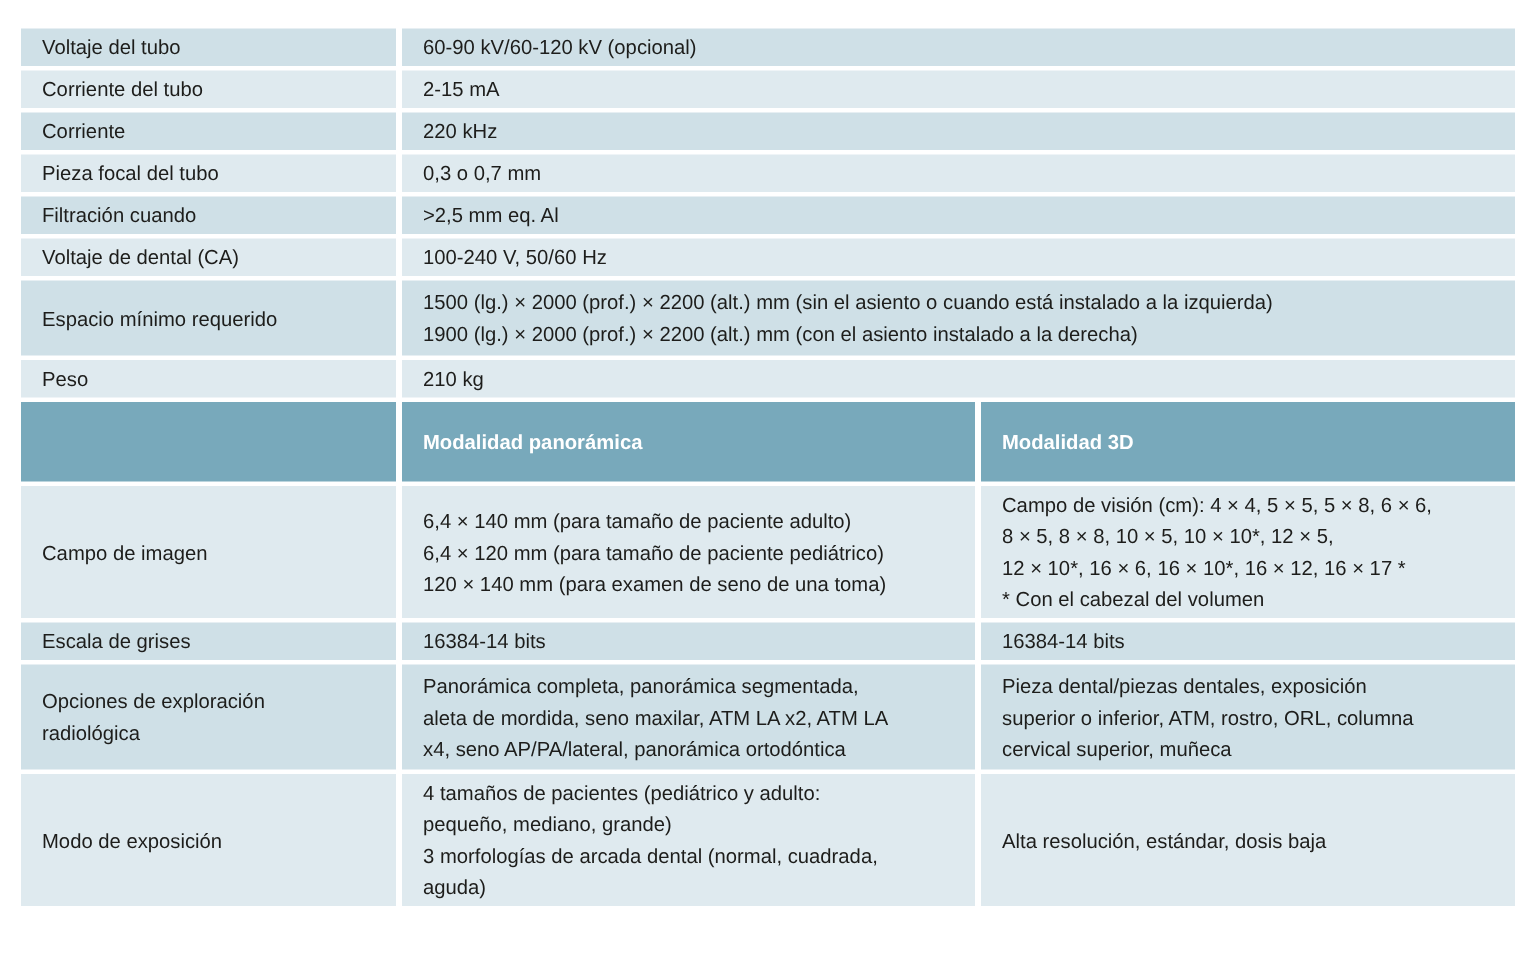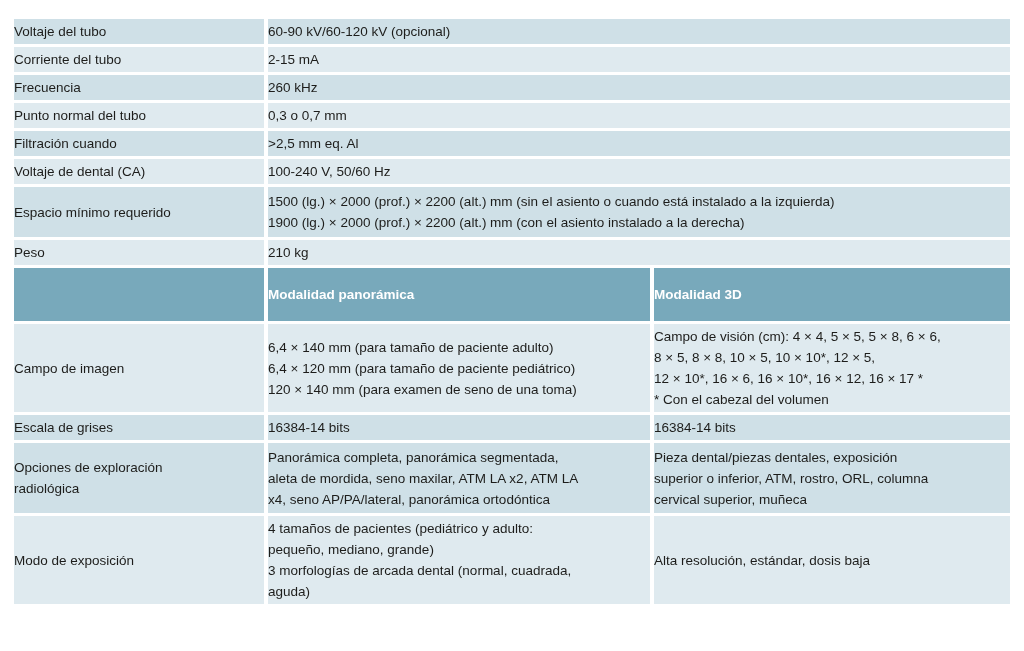--- a/index.html
+++ b/index.html
@@ -28,21 +28,21 @@
     border-collapse: separate;
     border-spacing: 4px 3px;
     table-layout: fixed;
   }
   col.c1 { width: 250px; }
   col.c2 { width: 382px; }
   col.c3 { width: 356px; }
   td {
     font-size: 13.5px;
     line-height: 21px;
-    padding: 2px 8px 2px 0;
+    padding: 2px 8px 2px 14px;
     vertical-align: middle;
     white-space: pre-line;
     overflow: hidden;
   }
   td.dark  { background: var(--row-dark); }
   td.light { background: var(--row-light); }
   td.hdr {
     background: var(--header-bg);
     color: var(--header-text);
     font-weight: bold;
@@ -67,25 +67,25 @@
 
     <tr class="h25">
       <td class="dark">Voltaje del tubo</td>
       <td class="dark" colspan="2">60-90 kV/60-120 kV (opcional)</td>
     </tr>
     <tr class="h25">
       <td class="light">Corriente del tubo</td>
       <td class="light" colspan="2">2-15 mA</td>
     </tr>
     <tr class="h25">
-      <td class="dark">Frecuencia</td>
-      <td class="dark" colspan="2">260 kHz</td>
+      <td class="dark">Corriente</td>
+      <td class="dark" colspan="2">220 kHz</td>
     </tr>
     <tr class="h25">
-      <td class="light">Punto normal del tubo</td>
+      <td class="light">Pieza focal del tubo</td>
       <td class="light" colspan="2">0,3 o 0,7 mm</td>
     </tr>
     <tr class="h25">
       <td class="dark">Filtración cuando</td>
       <td class="dark" colspan="2">&gt;2,5 mm eq. Al</td>
     </tr>
     <tr class="h25">
       <td class="light">Voltaje de dental (CA)</td>
       <td class="light" colspan="2">100-240 V, 50/60 Hz</td>
     </tr>

